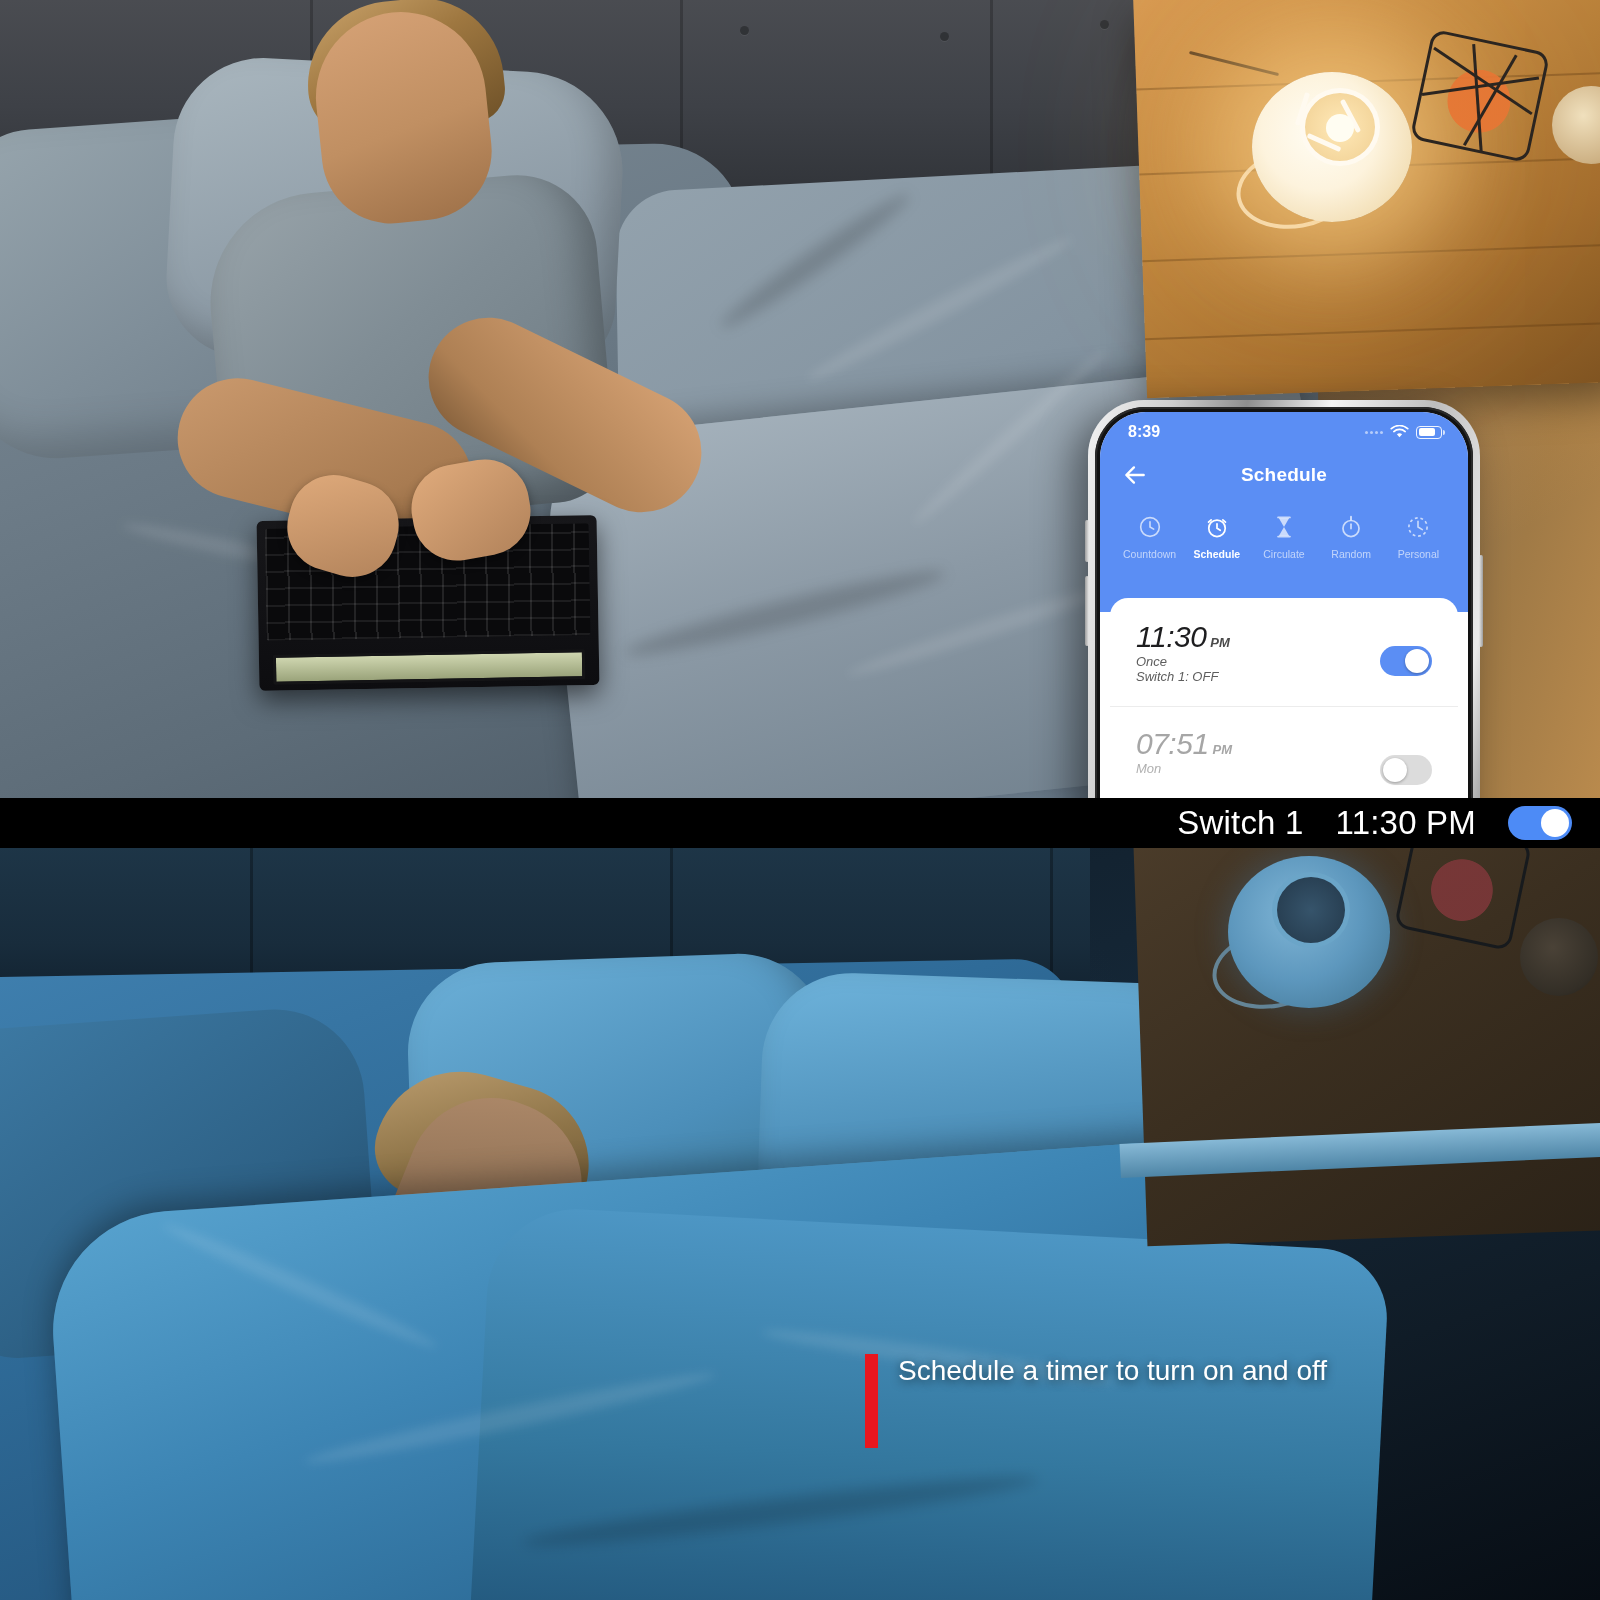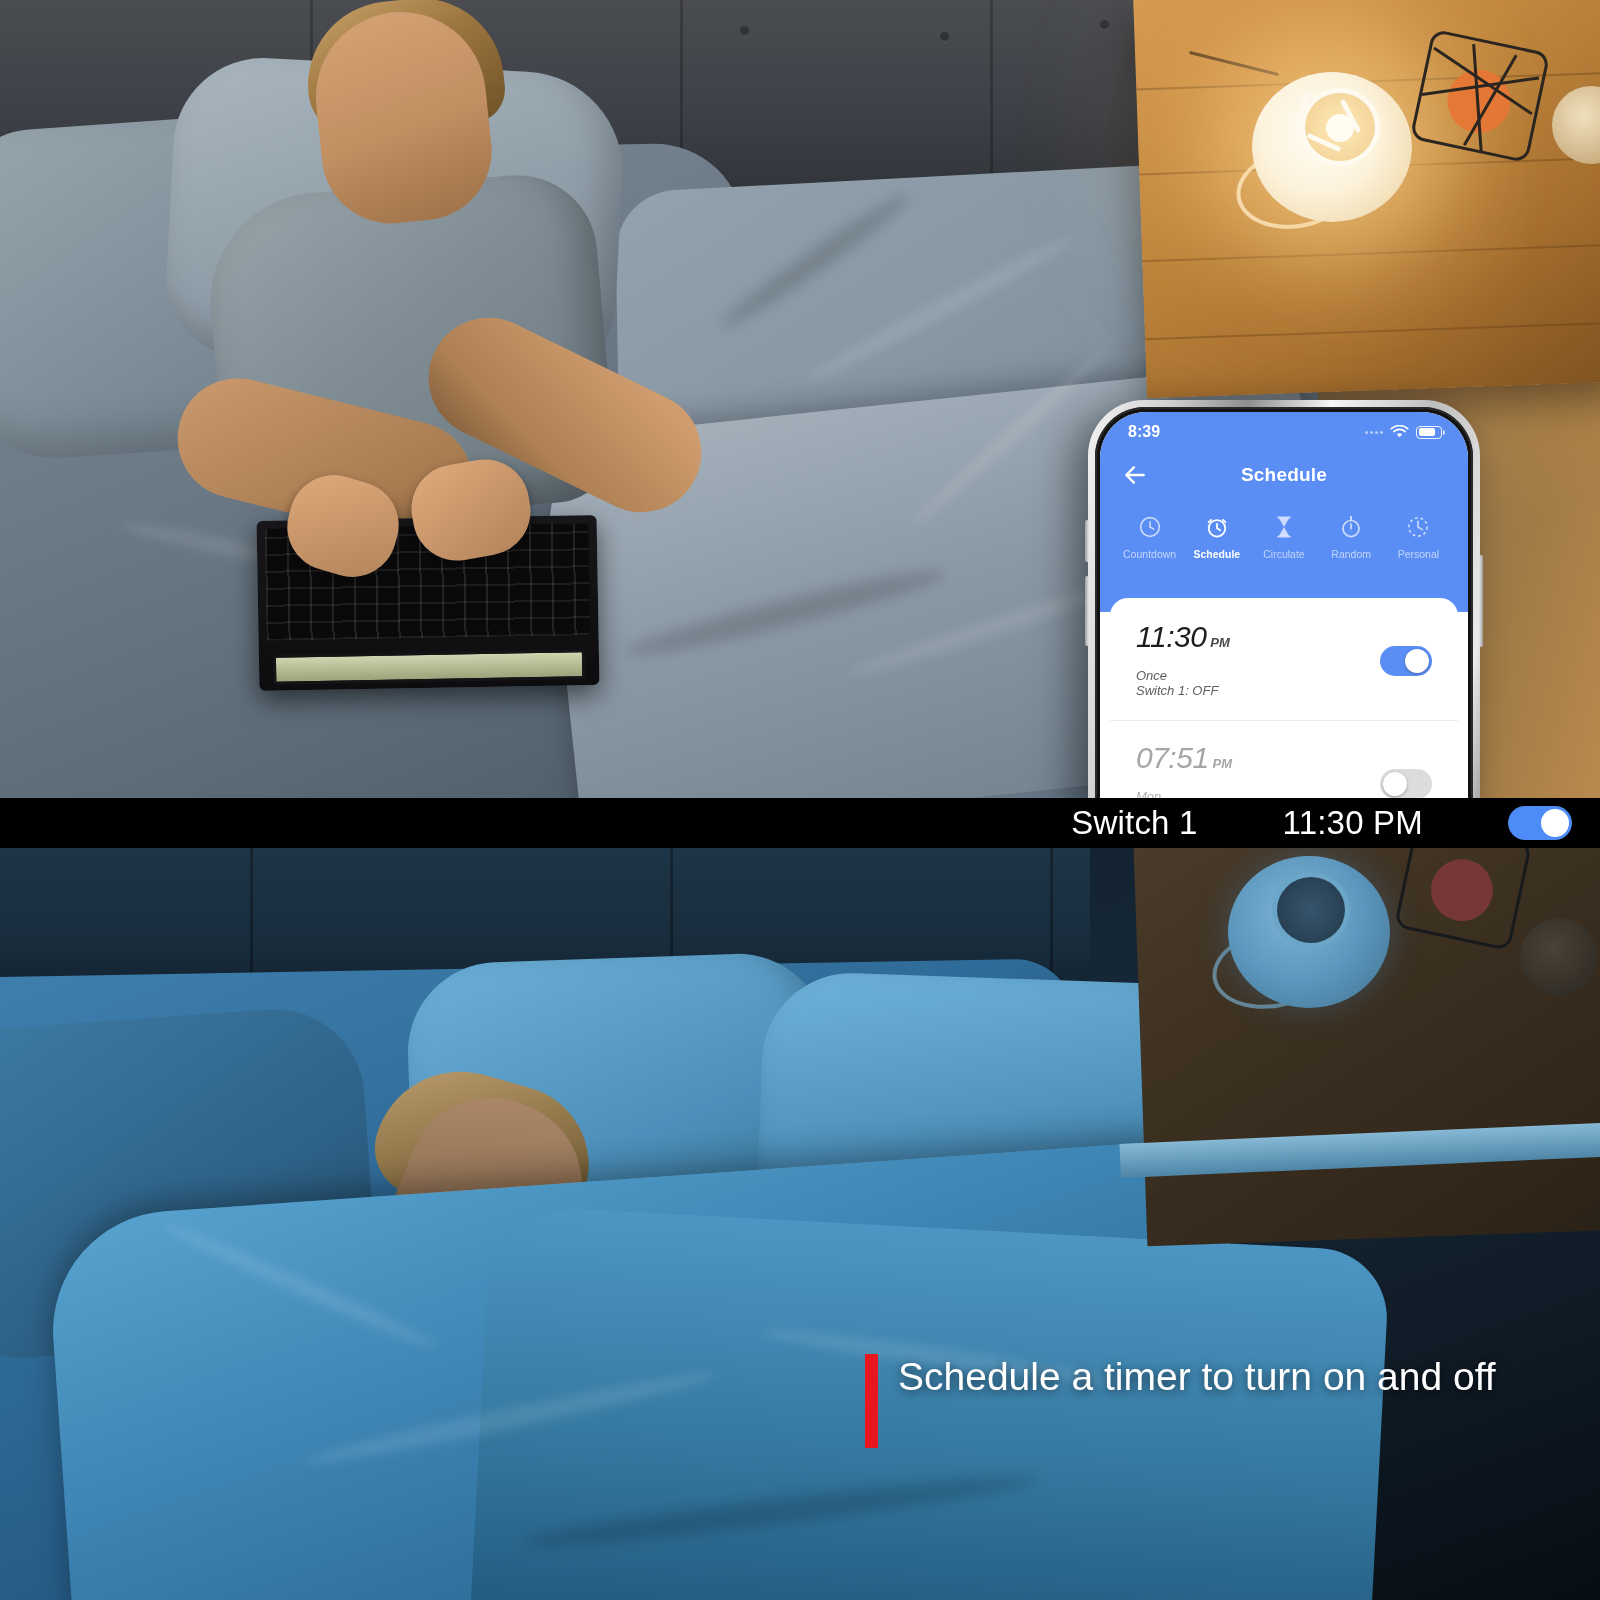--- a/index.html
+++ b/index.html
@@ -214,40 +214,40 @@
 
   .card {
     position:absolute; left:10px; right:10px; top:186px; bottom:0;
     background:#fff; border-radius:18px 18px 0 0; overflow:hidden;
   }
   .sched-row { position:relative; padding:22px 26px 0 26px;font-style:italic; }
   .sched-row + .sched-row { border-top:1px solid #ececec; margin-top:22px; padding-top:20px; }
   .time-line { display:flex; align-items:baseline; gap:4px; }
   .time-big { font-size:30px; color:#1d1d1f; letter-spacing:-0.5px; }
   .time-ampm { font-size:13px; color:#4a4a4a; font-weight:bold; }
-  .repeat { font-size:13px; color:#5d5d5d; margin-top:14px; }
+  .repeat { font-size:13px; color:#5d5d5d; margin-top:0; }
   .devstate { font-size:13px; color:#5d5d5d; margin-top:0; }
   .sched-row.off .time-big,
   .sched-row.off .time-ampm { color:#a6a6a6; }
   .sched-row.off .repeat,
   .sched-row.off .devstate { color:#b0b0b0; }
 
   .sw { position:absolute; right:26px; top:48px; width:52px; height:30px;
         border-radius:15px; background:#5b8ef4; }
   .sw i { position:absolute; top:3px; right:3px; width:24px; height:24px; border-radius:50%;
           background:#fff; box-shadow:0 1px 3px rgba(0,0,0,0.3); display:block; }
   .sw.off { background:#dcdcdc; }
   .sw.off i { right:auto; left:3px; }
 
   
   .banner {
     position:absolute; left:0; top:798px; width:1600px; height:50px;
     background:#000; z-index:40;
     display:flex; align-items:center; justify-content:flex-end;
-    padding-right:28px; gap:85px;
+    padding-right:28px; gap:32px;
   }
   .banner-text { color:#fff; font-size:33px; letter-spacing:0.2px; }
   .banner-sw { width:64px; height:34px; border-radius:17px; background:#4d8bf6; position:relative; }
   .banner-sw i { position:absolute; top:3px; right:3px; width:28px; height:28px;
                  border-radius:50%; background:#fff; display:block; }
 
   
   .panel-bot { position:absolute; left:0; top:848px; width:1600px; height:752px; overflow:hidden; }
   .bg-cool {
     position:absolute; inset:0;
@@ -355,21 +355,21 @@
   }
 
   
   .headline-wrap { position:absolute; left:865px; top:1310px; width:720px; z-index:30; }
   .headline {
     color:#fff; font-size:78px; line-height:1.0; font-weight:normal;
     letter-spacing:-0.5px; text-shadow:0 3px 14px rgba(0,0,0,0.55);
   }
   .sub-wrap { display:flex; gap:20px; margin-top:44px; }
   .redbar { width:13px; min-height:94px; background:#e8161f; flex:none; }
-  .subtext { color:#fff; font-size:39px; line-height:1.18; text-shadow:0 2px 10px rgba(0,0,0,0.6); }
+  .subtext { color:#fff; font-size:28px; line-height:1.18; text-shadow:0 2px 10px rgba(0,0,0,0.6); }
 </style>
 </head>
 <body>
 
 <div id="root">
 
   <div class="panel-top">
     <div class="bg-warm"></div>
 
     <div class="headboard">

